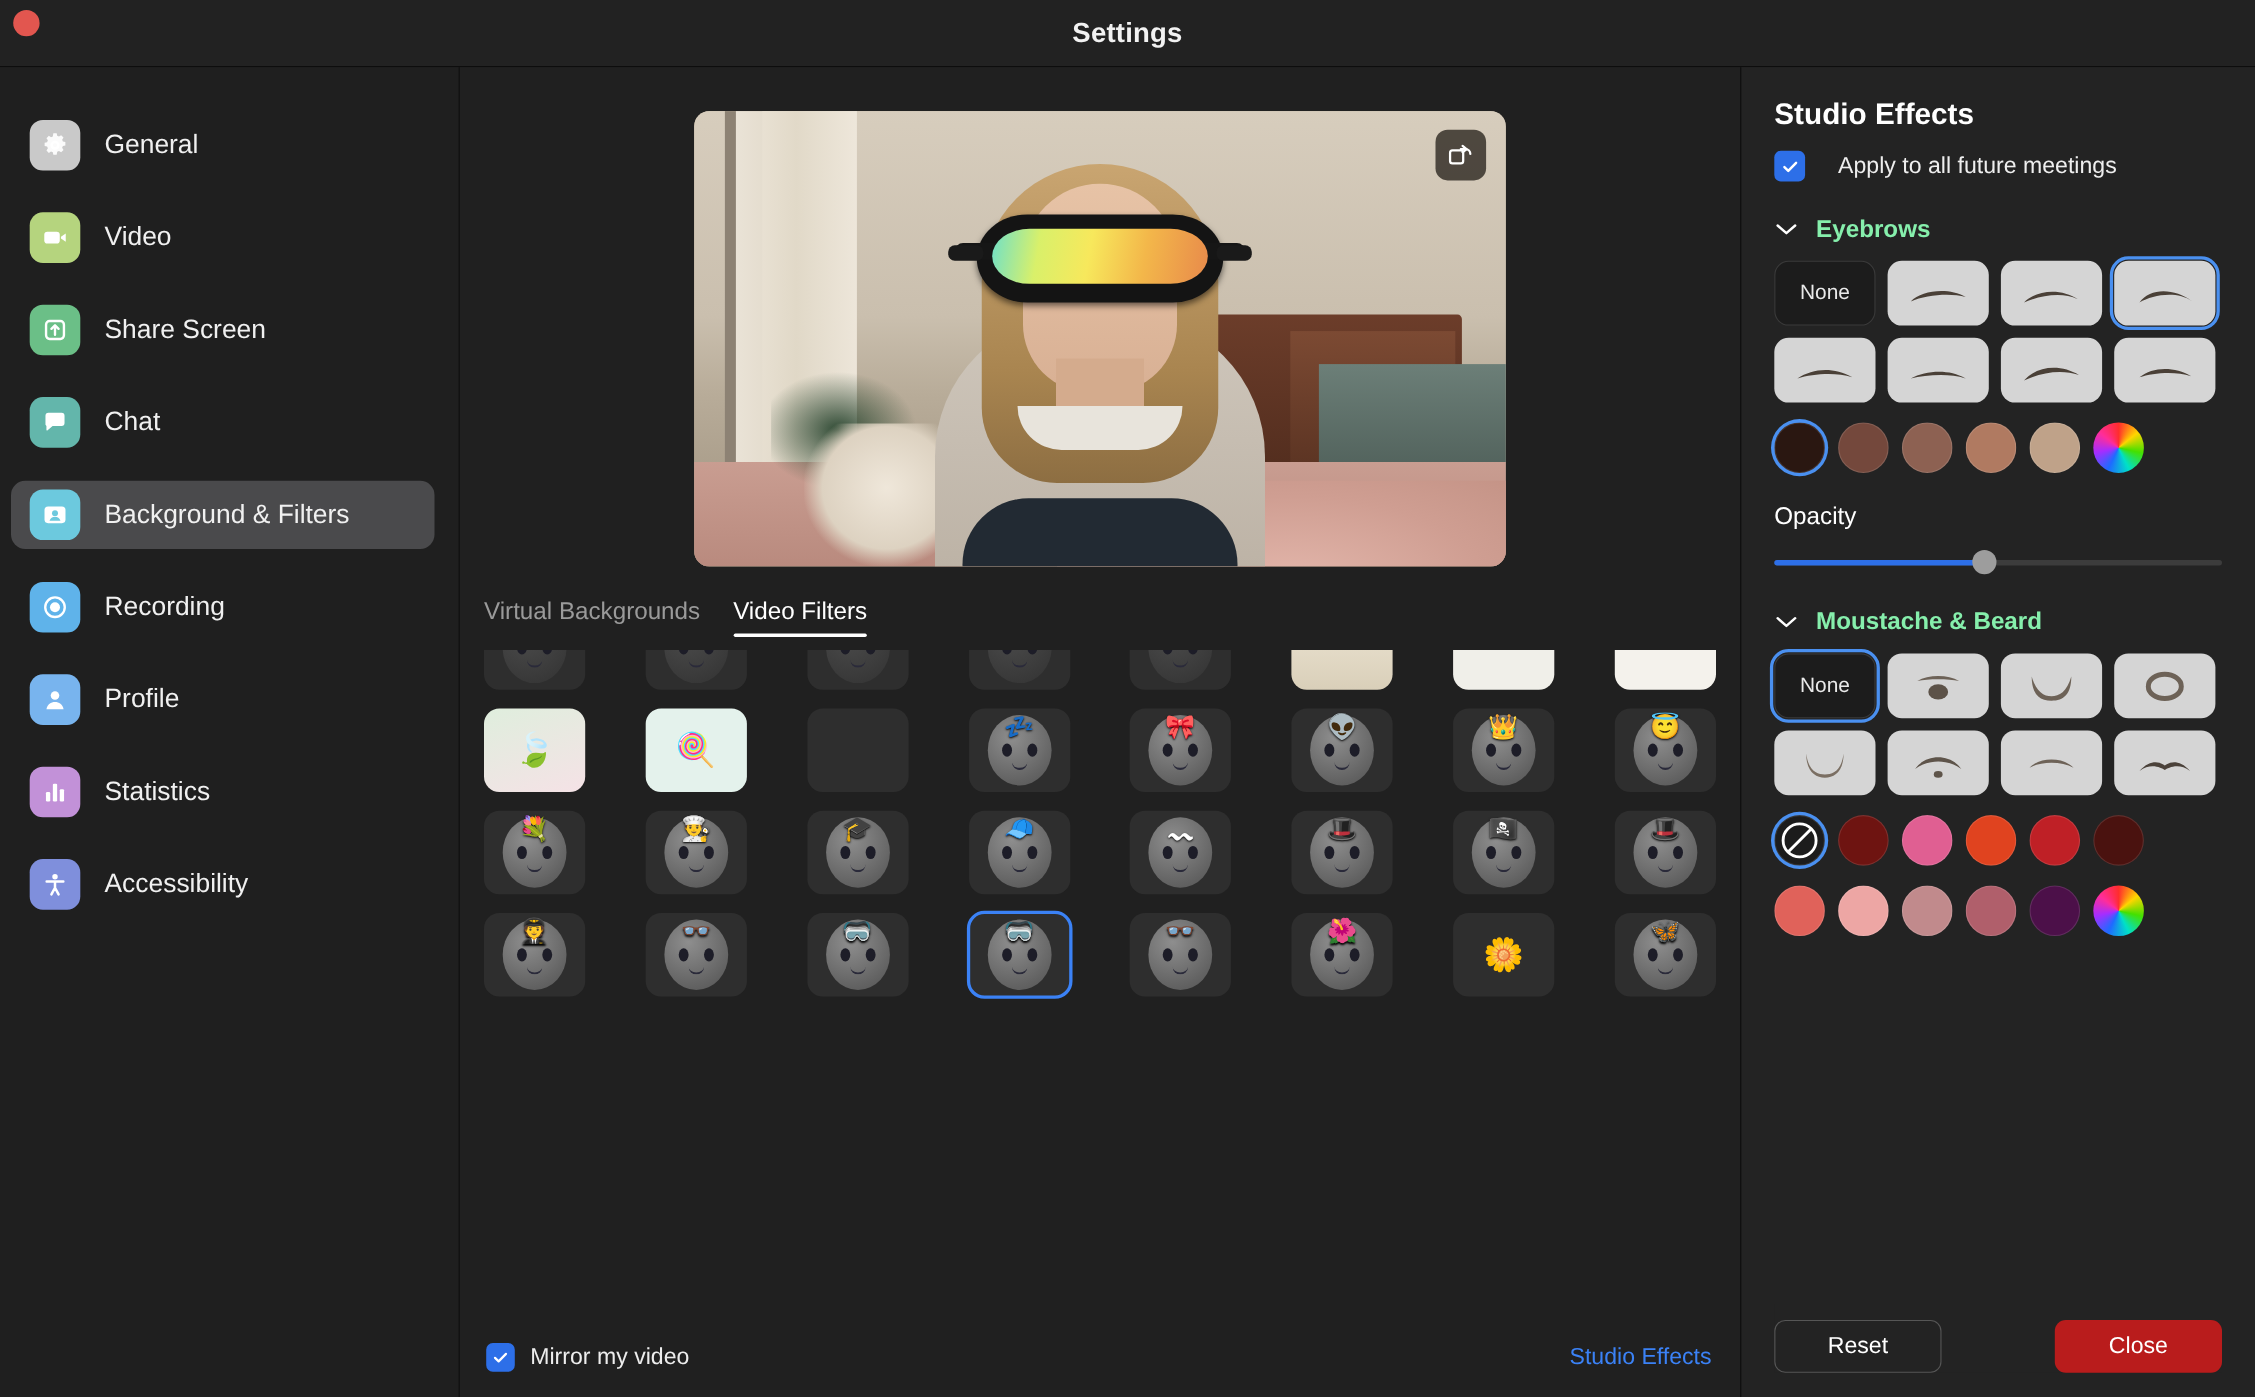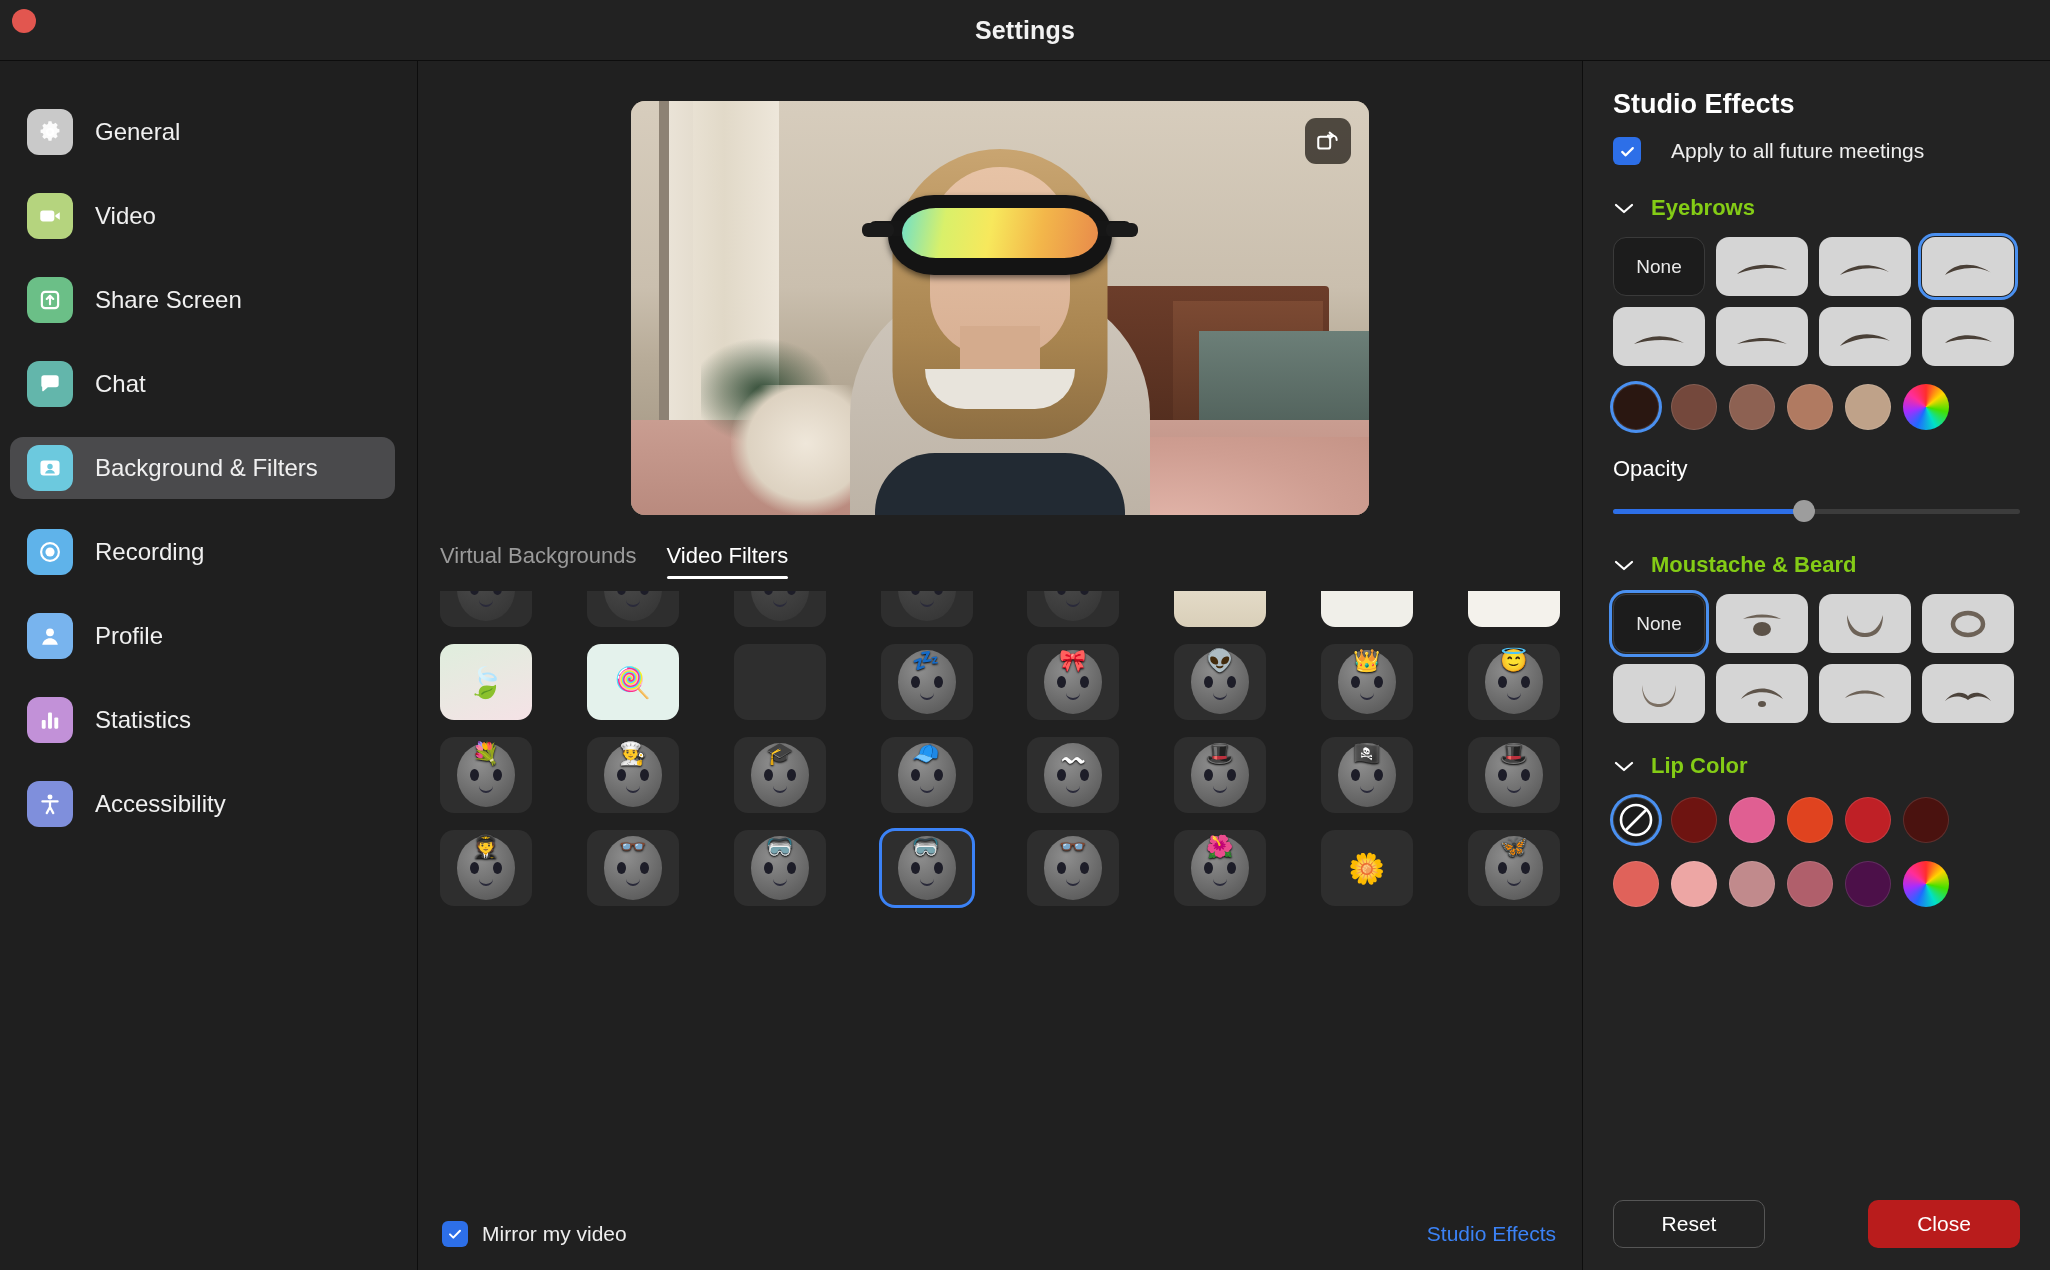--- a/index.html
+++ b/index.html
@@ -199,21 +199,21 @@
   }
   .rp-title { font-size: 27px; font-weight: bold; color: #fff; }
   .rp-chk-row { display: flex; align-items: center; gap: 14px; margin-top: 17px; cursor: pointer; }
   .rp-chk {
     width: 28px; height: 28px; border-radius: 6px; background: #2d6fe8;
     display:flex; align-items:center; justify-content:center;
   }
   .rp-chk-label { font-size: 21px; color: #eee; margin-left: 16px; }
 
   .sect-head { display: flex; align-items: center; gap: 16px; margin-top: 30px; cursor: pointer; }
-  .sect-name { font-size: 22px; font-weight: bold; color: #84cc16; }
+  .sect-name { font-size: 22px; font-weight: bold; color: #86efac; }
 
   .swatch-grid { display: flex; flex-wrap: wrap; gap: 11px; margin-top: 16px; }
   .thumb {
     width: 92px; height: 59px; border-radius: 13px;
     background: #d5d5d5;
     display: flex; align-items: center; justify-content: center;
     overflow: hidden; position: relative; cursor: pointer;
   }
   .thumb.none {
     background: #1c1c1c; border: 1px solid #3a3a3a;
@@ -729,26 +729,20 @@
               <path d="M11 21 C20 11,42 11,51 21 C40 15,22 15,11 21Z" fill="#6d6257"></path>
             </svg>
           </div>
           <div class="thumb">
             <svg class="beard-img" viewBox="0 0 62 34">
               <path d="M8 24 C18 12,28 16,31 19 C34 16,44 12,54 24 C44 16,34 21,31 23 C28 21,18 16,8 24Z" fill="#4b423a"></path>
             </svg>
           </div>
         </div>
 
-      <div class="sect-head">
-        <svg width="22" height="14" viewBox="0 0 22 14">
-          <path d="M3 4 11 11 19 4" stroke="#fff" stroke-width="2.2" fill="none" stroke-linecap="round" stroke-linejoin="round"></path>
-        </svg>
-        <span class="sect-name">Lip Color</span>
-      </div>
       <div class="dot-row" id="lip-row1">
           <div class="dot sel" style="background: rgb(28, 28, 28); display: flex; align-items: center; justify-content: center;">
             <svg width="38" height="38" viewBox="0 0 38 38">
               <circle cx="19" cy="19" r="15" stroke="#fff" stroke-width="2.6" fill="none"></circle>
               <line x1="9" y1="29" x2="29" y2="9" stroke="#fff" stroke-width="2.6"></line>
             </svg>
           </div>
           <div class="dot" style="background: rgb(110, 20, 17);"></div>
           <div class="dot" style="background: rgb(224, 95, 146);"></div>
           <div class="dot" style="background: rgb(224, 67, 31);"></div>

